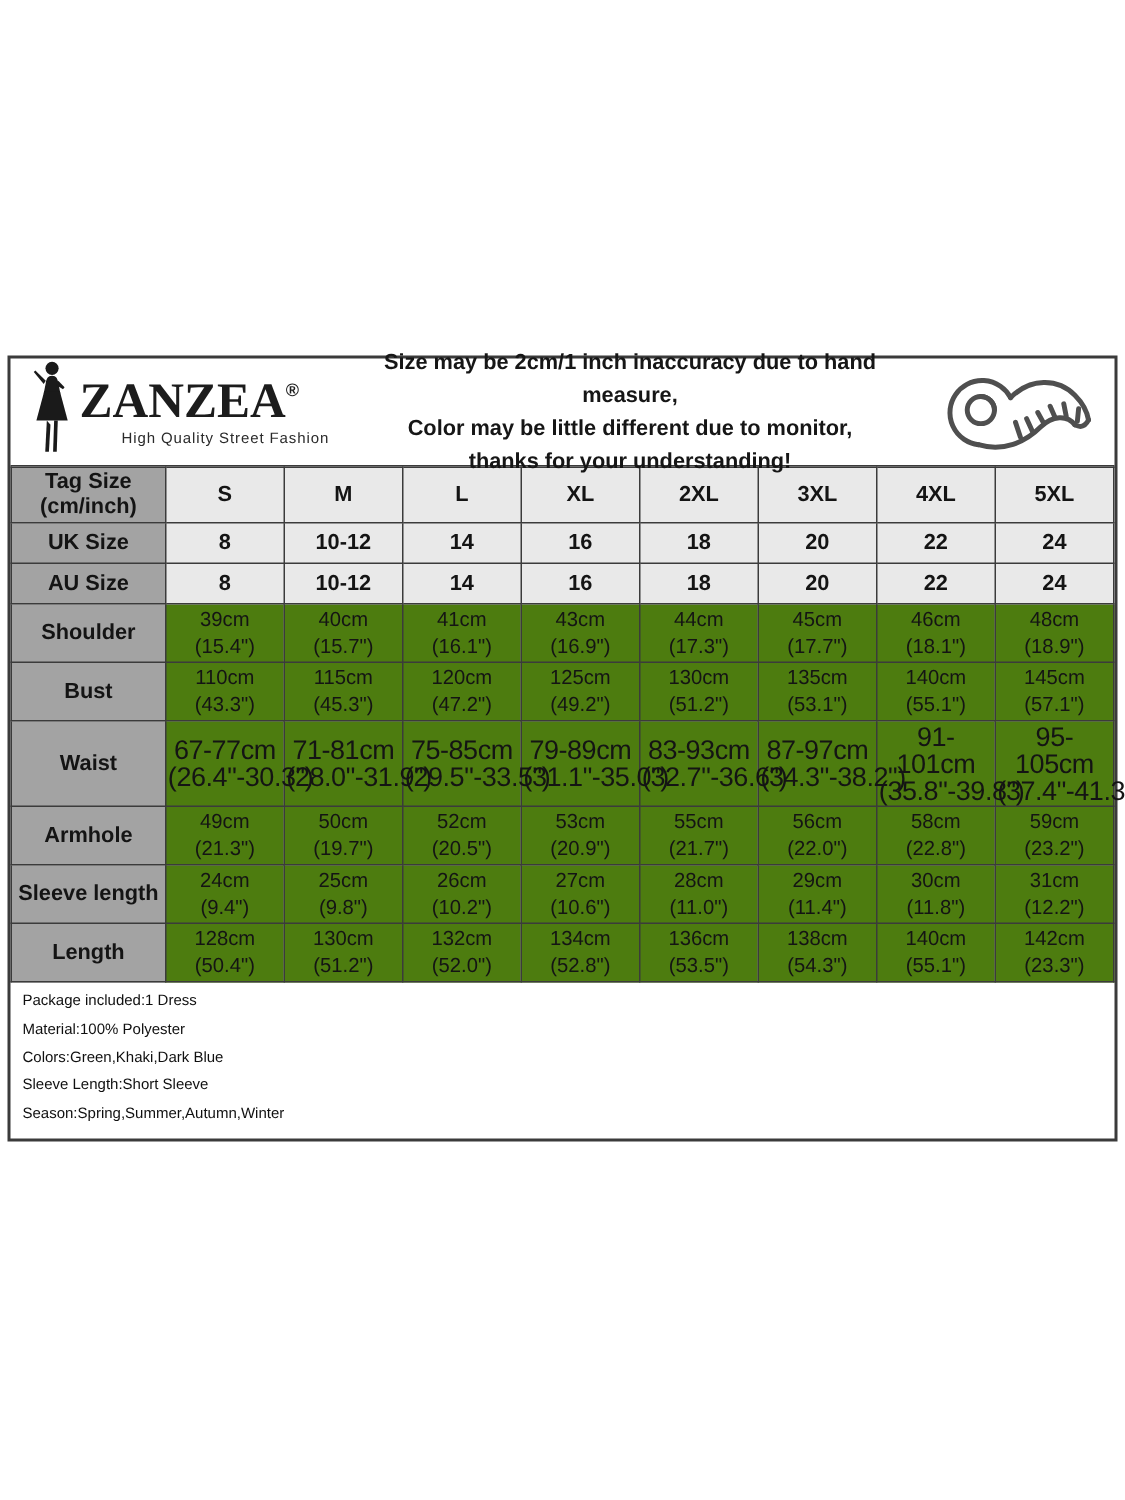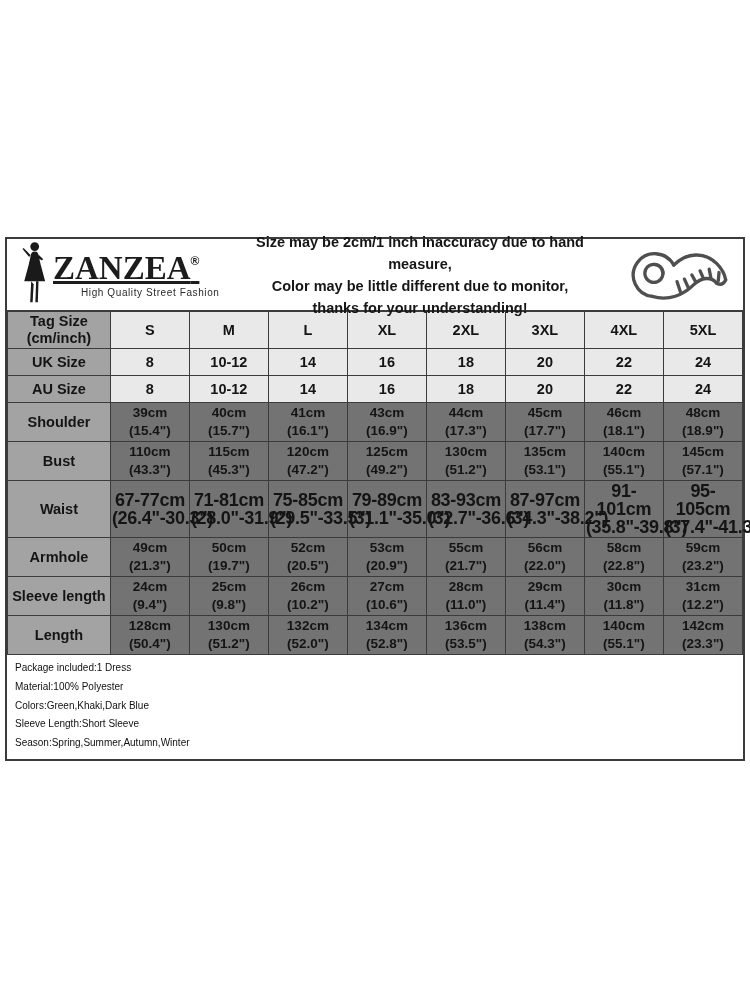--- a/index.html
+++ b/index.html
@@ -32,21 +32,20 @@
   }
   .figure-icon { flex: 0 0 auto; margin-right: 2px; }
   .logo-text-wrap { display: flex; flex-direction: column; line-height: 1; }
   .logo-main {
     font-family: "Liberation Serif", "DejaVu Serif", serif;
     font-weight: bold;
     font-size: 33px;
     letter-spacing: 0px;
     color: #1c1c1c;
     white-space: nowrap;
-    text-decoration: underline;
   }
   .logo-reg { font-size: 12px; vertical-align: 14px; font-family: "Liberation Sans", sans-serif; }
   .logo-tagline {
     font-size: 10px;
     letter-spacing: 0.6px;
     color: #2a2a2a;
     margin-top: 3px;
     white-space: nowrap;
     padding-left: 28px;
   }
@@ -80,22 +79,22 @@
     line-height: 17px;
   }
   tr.row-size td {
     background: #e9e9e9;
     font-weight: bold;
     font-size: 14.5px;
     height: 27px;
   }
   tr.row-size.first td, tr.row-size.first th { height: 34px; }
   tr.row-measure td {
-    background: #737373;
-    font-weight: bold;
+    background: #4d7c0f;
+    font-weight: normal;
     font-size: 13.5px;
     line-height: 18px;
     height: 38px;
     white-space: pre-line;
   }
   tr.row-measure.tight td { font-size: 18px; letter-spacing: -0.3px; }
   
   .footer-notes {
     padding: 4px 8px 6px 8px;
     font-size: 10px;

